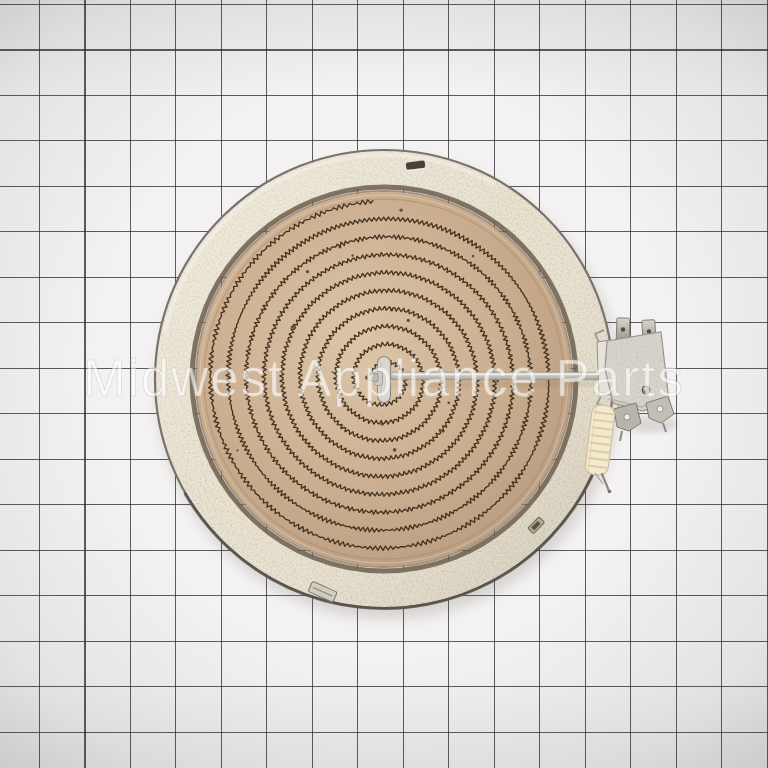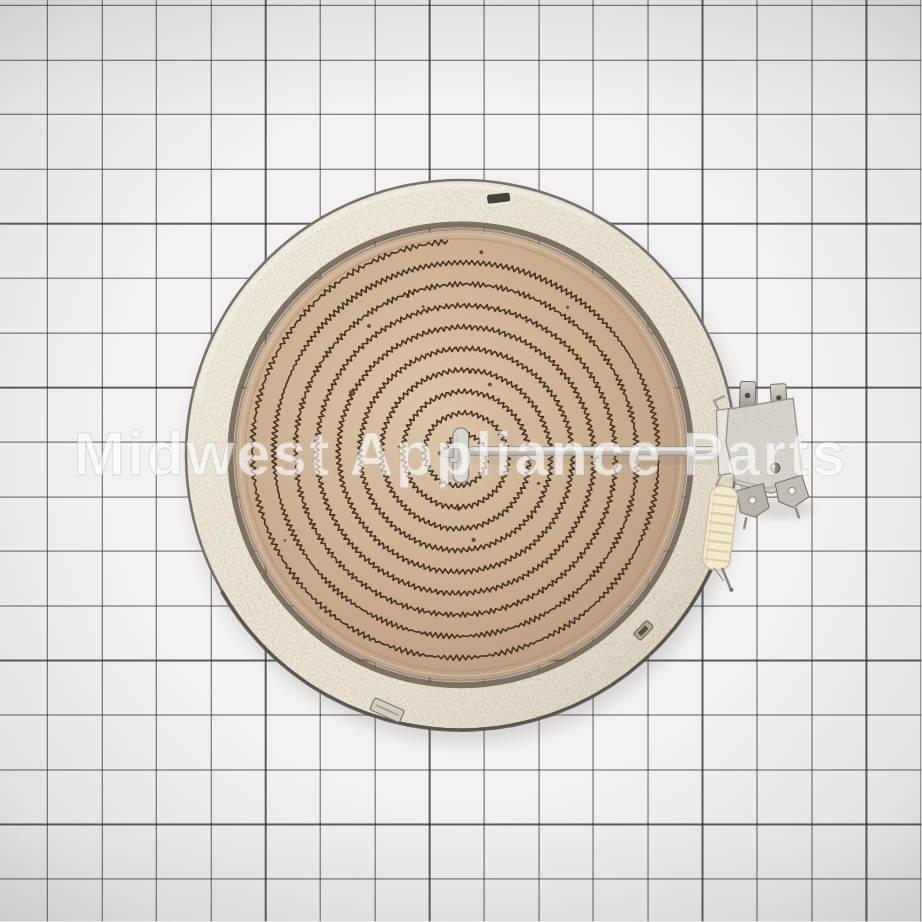--- a/index.html
+++ b/index.html
@@ -5,21 +5,21 @@
   html,body{margin:0;padding:0;}
   body{font-family:"Liberation Sans", sans-serif;}
   .stage{position:relative;width:768px;height:768px;overflow:hidden;}
   .grid-bg{position:absolute;inset:0;}
   .photo-svg{position:absolute;inset:0;}
   .vignette{position:absolute;inset:0;pointer-events:none;
     background:
       radial-gradient(circle at 50% 48%, rgba(0,0,0,0) 52%, rgba(55,50,55,0.08) 84%, rgba(55,50,55,0.16) 100%),
       linear-gradient(to bottom, rgba(60,55,60,0.05), rgba(0,0,0,0) 12%, rgba(0,0,0,0) 88%, rgba(60,55,60,0.05));}
   .watermark{position:absolute;left:0;right:0;top:349px;text-align:center;
-    font-size:51px;font-weight:bold;letter-spacing:2px;white-space:nowrap;
+    font-size:51px;font-weight:normal;letter-spacing:2px;white-space:nowrap;
     color:rgba(255,255,255,0.52);
     -webkit-text-stroke:0.7px rgba(150,143,132,0.30);
     text-shadow:0 0 2px rgba(255,255,255,0.25);
     filter:blur(0.4px);pointer-events:none;}
 </style>
 </head>
 <body>
 
 <div class="stage">
   <div class="grid-bg" id="gridbg" style="background-color: rgb(243, 241, 241); background-image: repeating-linear-gradient(to right, rgba(40, 40, 46, 0.75) 0px, rgba(40, 40, 46, 0.75) 1px, transparent 1px, transparent 45.5px), repeating-linear-gradient(rgba(40, 40, 46, 0.75) 0px, rgba(40, 40, 46, 0.75) 1px, transparent 1px, transparent 45.5px); background-position: 39px 0px, 0px 4px;"></div>

